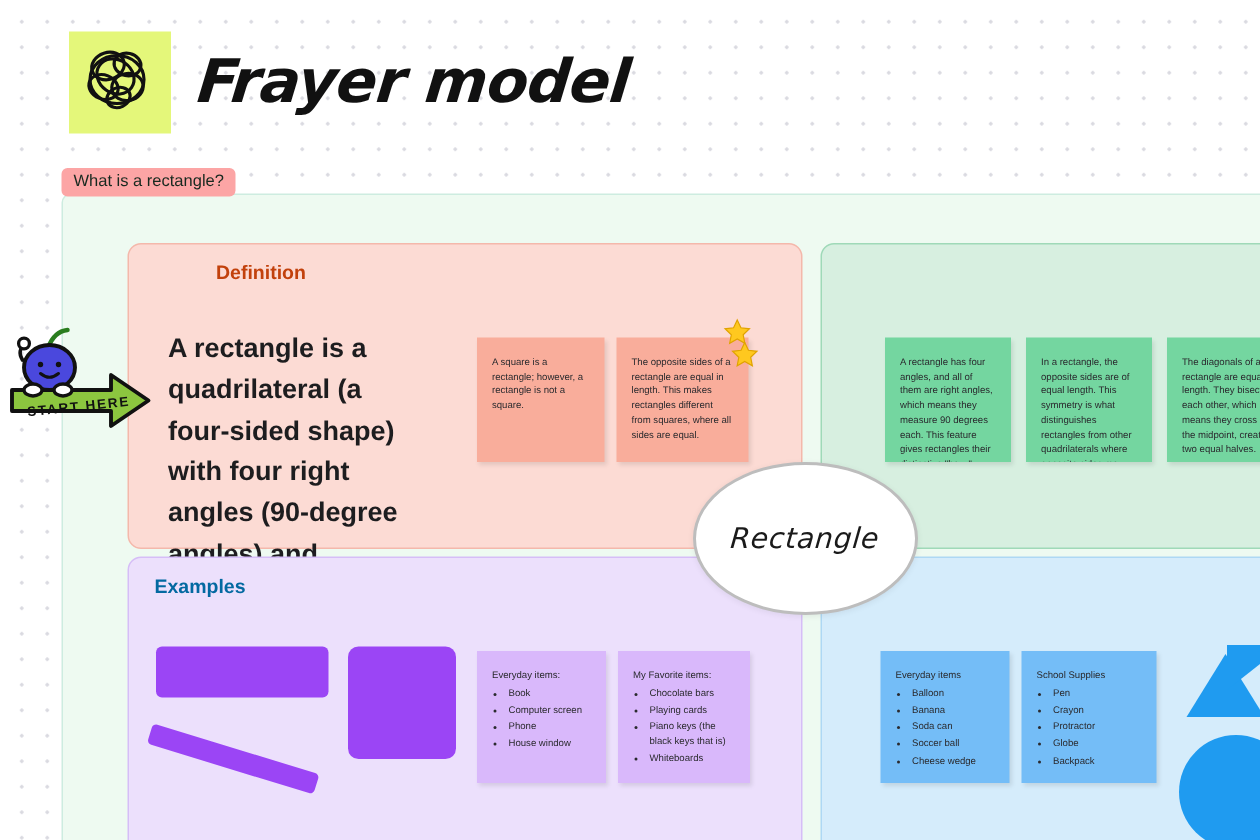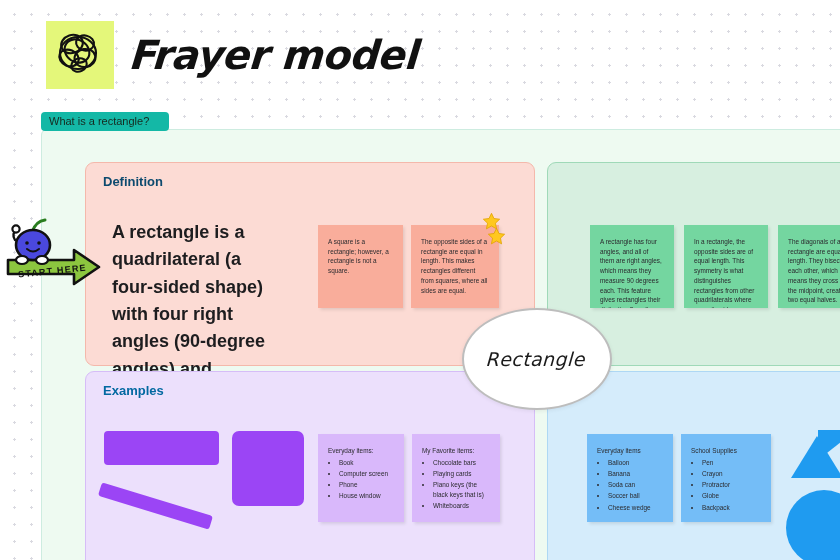--- a/index.html
+++ b/index.html
@@ -27,23 +27,23 @@
   #board-title{
     font-family:"DejaVu Sans", sans-serif;
     font-size:40px;font-style:italic;font-weight:700;color:#111111;
     letter-spacing:-0.5px;white-space:nowrap;
     transform:skewX(-6deg);
   }
 
   
   #frame-label{
     position:absolute;left:41px;top:112px;
-    background:#14b8a6;color:#17291f;
+    background:#fca5a5;color:#17291f;
     font-size:11px;font-weight:400;
-    padding:3px 20px 4px 8px;border-radius:4px;
+    padding:3px 8px 4px 8px;border-radius:4px;
     white-space:nowrap;
   }
 
   
   #outer-frame{
     position:absolute;left:41px;top:129px;width:1020px;height:520px;
     background:#eefaf1;border:1px solid #cdece0;border-radius:6px;
   }
 
   
@@ -54,21 +54,21 @@
     background:#d7efe0;border:1px solid #9fd9b8;}
   #panel-examples{left:85px;top:371px;width:448px;height:212px;
     background:#ece0fc;border:1px solid #d6bdf7;}
   #panel-blue{left:547px;top:371px;width:448px;height:212px;
     background:#d5ecfb;border:1px solid #aed8f4;}
 
   .panel-heading{
     position:absolute;left:17px;top:11px;
     font-size:13px;font-weight:700;
   }
-  #heading-definition{color:#0c4a6e;}
+  #heading-definition{color:#c2410c;margin-left:41px;}
   #heading-examples{color:#0369a1;}
 
   
   #definition-text{
     position:absolute;left:112px;top:219px;width:160px;
     font-size:18px;line-height:1.52;color:#1d1d1f;font-weight:700;
   }
 
   
   .sticky{

